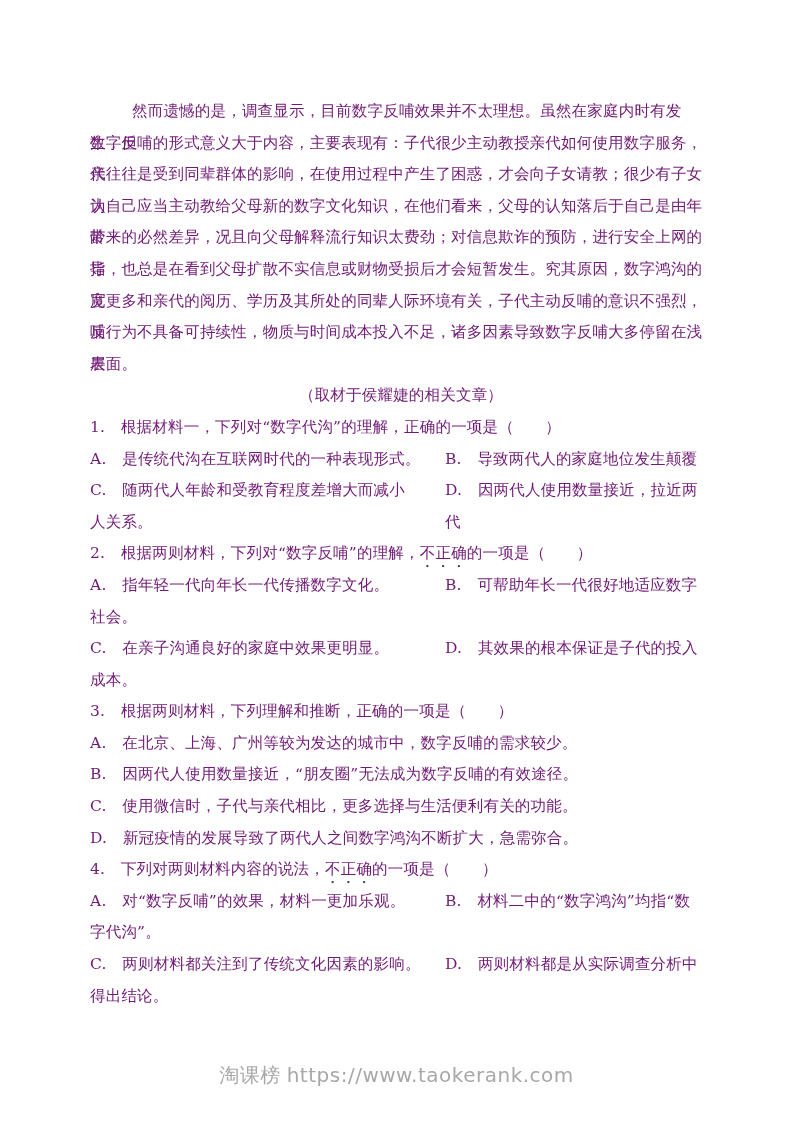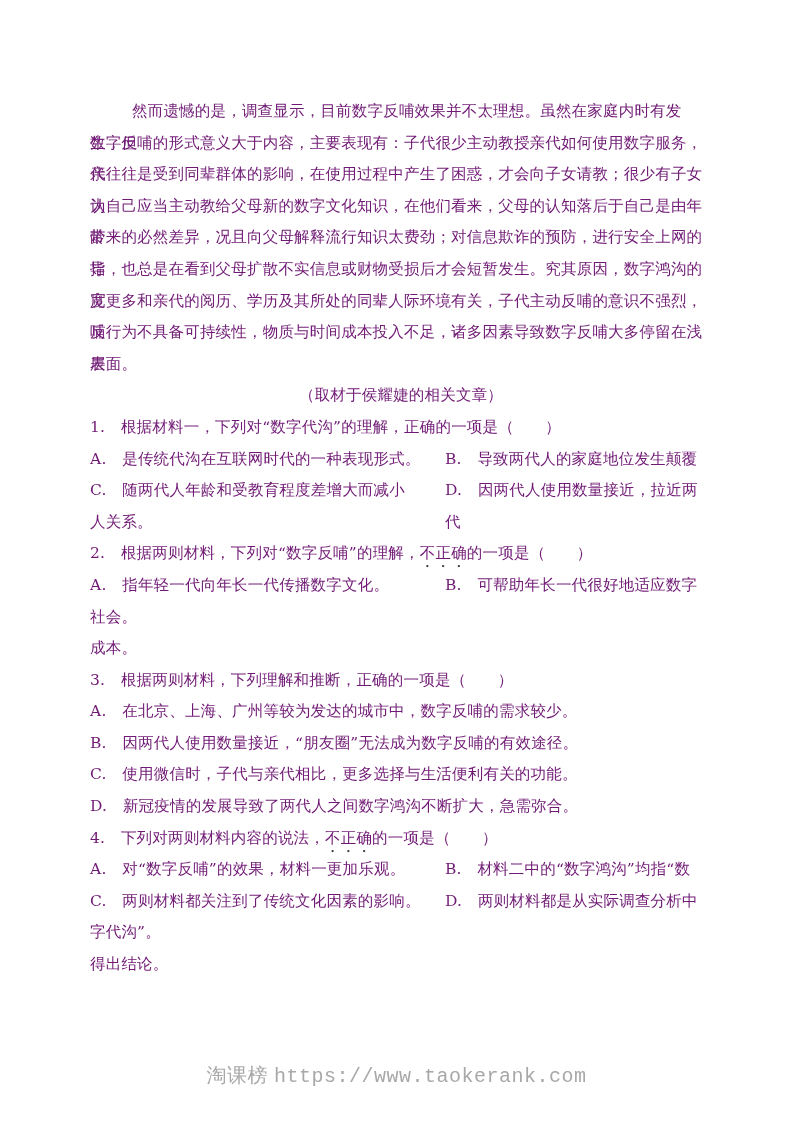--- a/index.html
+++ b/index.html
@@ -47,21 +47,21 @@
     position: absolute;
     left: 0;
     top: 1062px;
     width: 100%;
     text-align: center;
     font-family: "DejaVu Sans", sans-serif;
     font-size: 20px;
     color: #a8a8a8;
     letter-spacing: 0.5px;
   }
-  .footer span { margin: 8px 3px; font-family: Liberation Mono, monospace; }
+  .footer span { margin: 8px 3px; }
 </style>
 </head>
 <body>
 
 <div class="doc" id="doc">
     <div class="line indent"><span>然而遗憾的是，调查显示，目前数字反哺效果并不太理想。虽然在家庭内时有发生，但</span></div>
     <div class="line"><span>数字反哺的形式意义大于内容，主要表现有：子代很少主动教授亲代如何使用数字服务，亲</span></div>
     <div class="line"><span>代往往是受到同辈群体的影响，在使用过程中产生了困惑，才会向子女请教；很少有子女认</span></div>
     <div class="line"><span>为自己应当主动教给父母新的数字文化知识，在他们看来，父母的认知落后于自己是由年龄</span></div>
     <div class="line"><span>带来的必然差异，况且向父母解释流行知识太费劲；对信息欺诈的预防，进行安全上网的指</span></div>
@@ -70,28 +70,29 @@
     <div class="line"><span>哺行为不具备可持续性，物质与时间成本投入不足，诸多因素导致数字反哺大多停留在浅表</span></div>
     <div class="line"><span>层面。</span></div>
     <div class="line right"><span>（取材于侯耀婕的相关文章）</span></div>
     <div class="line"><span>1.　根据材料一，下列对“数字代沟”的理解，正确的一项是（　　）</span></div>
     <div class="line"><span>A.　是传统代沟在互联网时代的一种表现形式。</span><span class="col2">B.　导致两代人的家庭地位发生颠覆</span></div>
     <div class="line"><span>C.　随两代人年龄和受教育程度差增大而减小</span><span class="col2">D.　因两代人使用数量接近，拉近两代</span></div>
     <div class="line"><span>人关系。</span></div>
     <div class="line"><span>2.　根据两则材料，下列对“数字反哺”的理解，</span><span class="em">不正确</span><span>的一项是（　　）</span></div>
     <div class="line"><span>A.　指年轻一代向年长一代传播数字文化。</span><span class="col2">B.　可帮助年长一代很好地适应数字</span></div>
     <div class="line"><span>社会。</span></div>
+    <div class="line"><span>C.　在亲子沟通良好的家庭中效果更明显。</span><span class="col2">D.　其效果的根本保证是子代的投入</span></div>
     <div class="line"><span>成本。</span></div>
     <div class="line"><span>3.　根据两则材料，下列理解和推断，正确的一项是（　　）</span></div>
     <div class="line"><span>A.　在北京、上海、广州等较为发达的城市中，数字反哺的需求较少。</span></div>
     <div class="line"><span>B.　因两代人使用数量接近，“朋友圈”无法成为数字反哺的有效途径。</span></div>
     <div class="line"><span>C.　使用微信时，子代与亲代相比，更多选择与生活便利有关的功能。</span></div>
     <div class="line"><span>D.　新冠疫情的发展导致了两代人之间数字鸿沟不断扩大，急需弥合。</span></div>
     <div class="line"><span>4.　下列对两则材料内容的说法，</span><span class="em">不正确</span><span>的一项是（　　）</span></div>
     <div class="line"><span>A.　对“数字反哺”的效果，材料一更加乐观。</span><span class="col2">B.　材料二中的“数字鸿沟”均指“数</span></div>
+    <div class="line"><span>字代沟”。</span></div>
     <div class="line"><span>C.　两则材料都关注到了传统文化因素的影响。</span><span class="col2">D.　两则材料都是从实际调查分析中</span></div>
-    <div class="line"><span>字代沟”。</span></div>
     <div class="line"><span>得出结论。</span></div>
   </div>
 
 <div class="footer">
   <span>淘课榜</span><span>https://www.taokerank.com</span>
 </div>
 
 </body></html>

